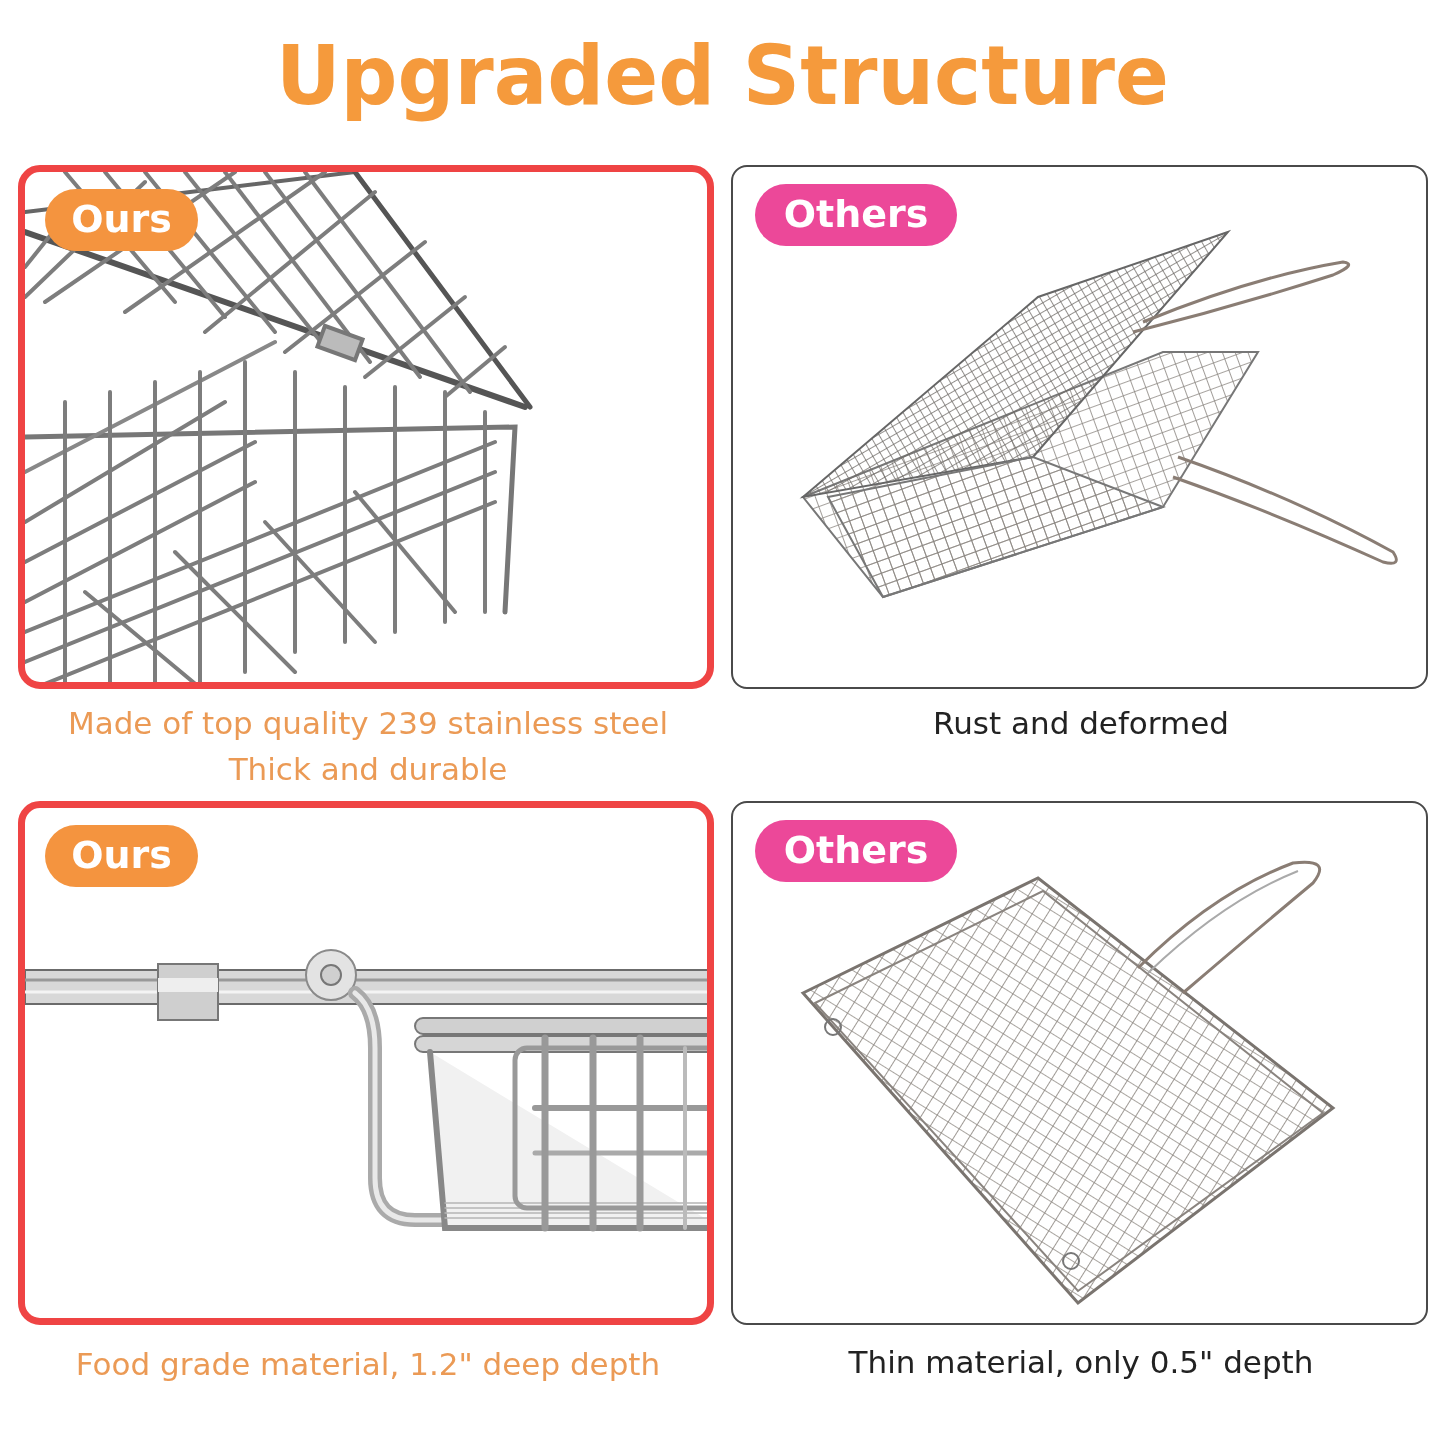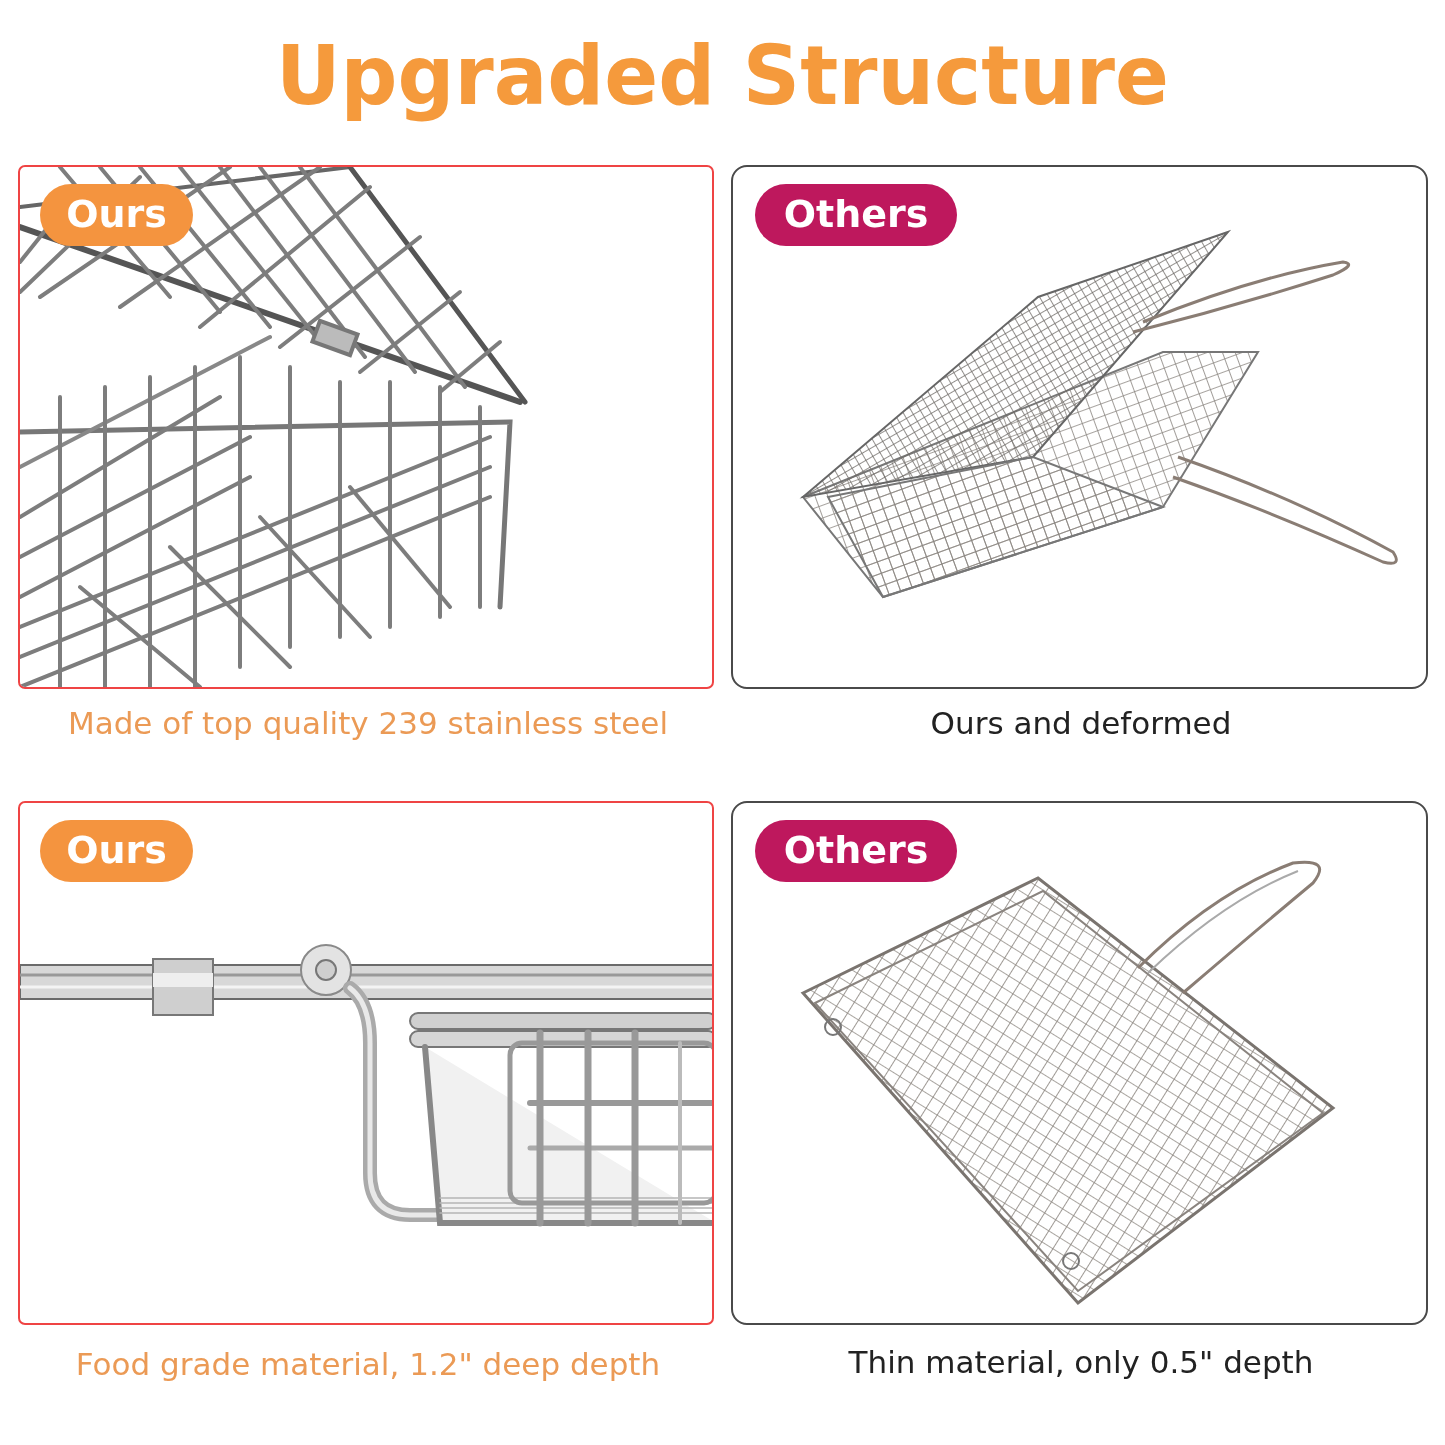--- a/index.html
+++ b/index.html
@@ -1,27 +1,27 @@
 <!DOCTYPE html>
 <html><head>
 <meta charset="utf-8">
 <style>
   html,body{margin:0;padding:0;background:#ffffff;}
   body{width:1445px;height:1445px;position:relative;overflow:hidden;font-family:"DejaVu Sans","Liberation Sans",sans-serif;}
   .title{position:absolute;left:0;top:28px;width:1445px;text-align:center;font-weight:bold;font-size:82px;letter-spacing:0px;color:#F59A3C;font-family:"DejaVu Sans",sans-serif;transform:scaleX(0.97);}
   .panel{position:absolute;box-sizing:border-box;background:#fff;overflow:hidden;}
-  .panel.ours{border:2px solid #ef4444;border-radius:7px;}
+  .panel.ours{border:7px solid #ef4444;border-radius:22px;}
   .panel.others{border:2px solid #4a4a4a;border-radius:16px;}
   .p1{left:18px;top:165px;width:696px;height:524px;}
   .p2{left:731px;top:165px;width:697px;height:524px;}
   .p3{left:18px;top:801px;width:696px;height:524px;}
   .p4{left:731px;top:801px;width:697px;height:524px;}
   .badge{position:absolute;height:62px;line-height:60px;border-radius:31px;color:#fff;font-weight:bold;font-size:38px;text-align:center;font-family:"DejaVu Sans",sans-serif;z-index:3;}
   .badge.ours{background:#F4943F;width:153px;left:20px;top:17px;}
-  .badge.others{background:#be185d;width:202px;left:22px;top:17px;}
+  .badge.others{background:#ec4899;width:202px;left:22px;top:17px;}
   .panel svg{position:absolute;left:0;top:0;}
   .caption{position:absolute;text-align:center;font-size:31px;line-height:46px;font-family:"DejaVu Sans",sans-serif;}
   .caption.ours{color:#EB9A55;}
   .caption.others{color:#222;}
   .c1{left:18px;top:700px;width:700px;}
   .c2{left:731px;top:700px;width:700px;}
   .c3{left:18px;top:1341px;width:700px;}
   .c4{left:731px;top:1339px;width:700px;}
 </style>
 </head>
@@ -94,23 +94,24 @@
     <polygon points="70,330 305,130 495,65 300,290" fill="url(#mesh2)" stroke="#666" stroke-width="2"></polygon>
     <polygon points="95,330 300,290 430,340 150,430" fill="url(#mesh1)" stroke="#777" stroke-width="2"></polygon>
     <path d="M410 155 Q520 110 610 95 Q625 97 600 108 Q500 140 400 165" stroke="#8a7d74" stroke-width="3" fill="none"></path>
     <path d="M445 290 Q560 330 660 385 Q670 400 650 395 Q540 345 440 310" stroke="#8a7d74" stroke-width="3" fill="none"></path>
   </svg>
   <div class="badge others">Others</div>
 </div>
 
 <div class="caption ours c1">
   <div>Made of top quality 239 stainless steel</div>
+  <div>Thick and durable</div>
 </div>
 <div class="caption others c2">
-  <div>Ours and deformed</div>
+  <div>Rust and deformed</div>
 </div>
 
 <div class="panel ours p3">
   <svg width="696" height="524" viewBox="0 0 696 524">
     <g fill="none" stroke-linecap="round">
 
       <rect x="0" y="162" width="696" height="34" fill="#d8d8d8" stroke="#6b6b6b" stroke-width="2"></rect>
       <line x1="0" y1="172" x2="696" y2="172" stroke="#999" stroke-width="3"></line>
       <line x1="0" y1="184" x2="696" y2="184" stroke="#f4f4f4" stroke-width="3"></line>
 

